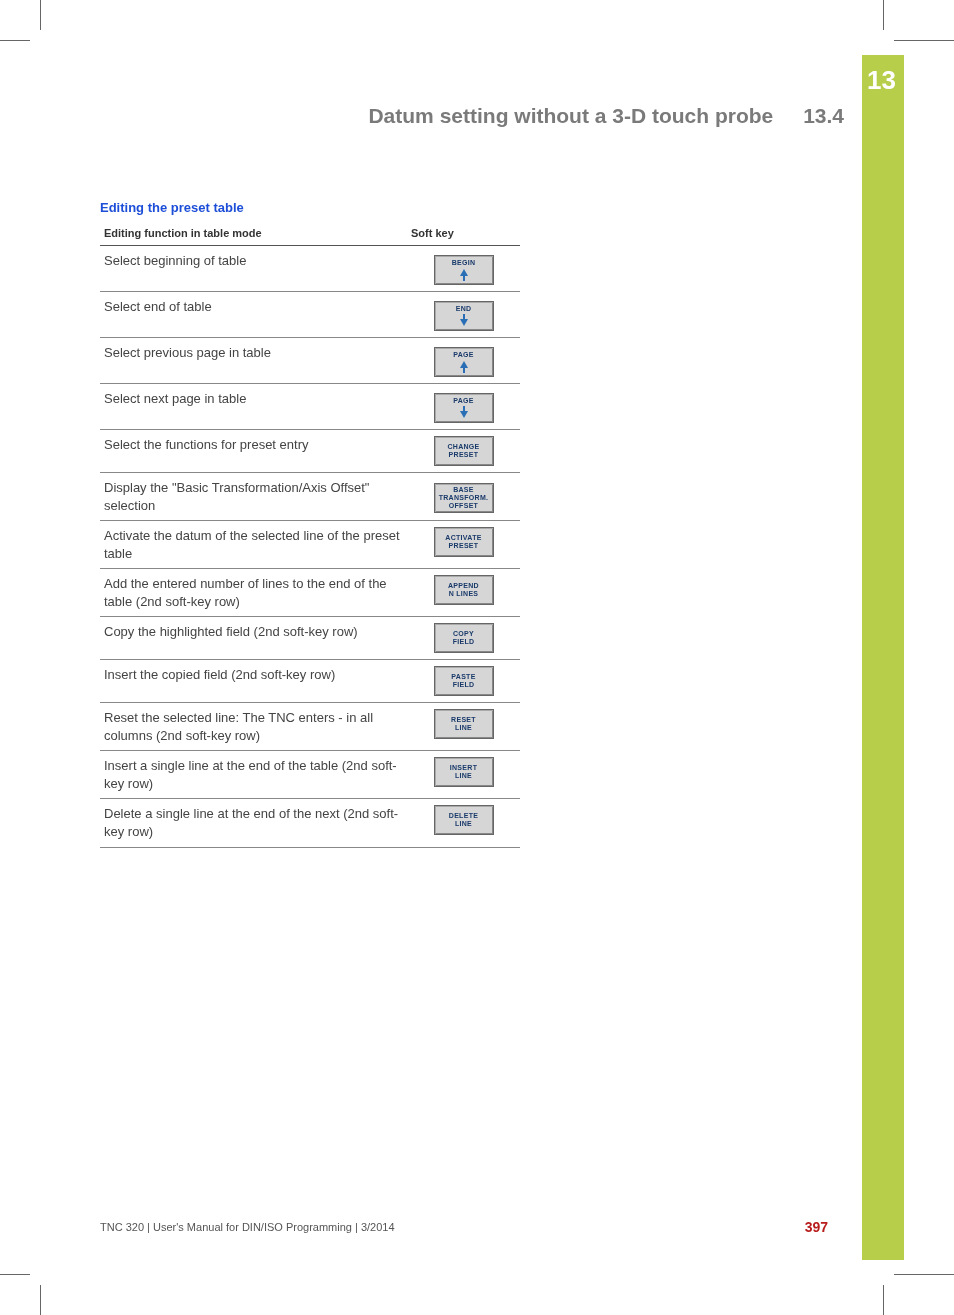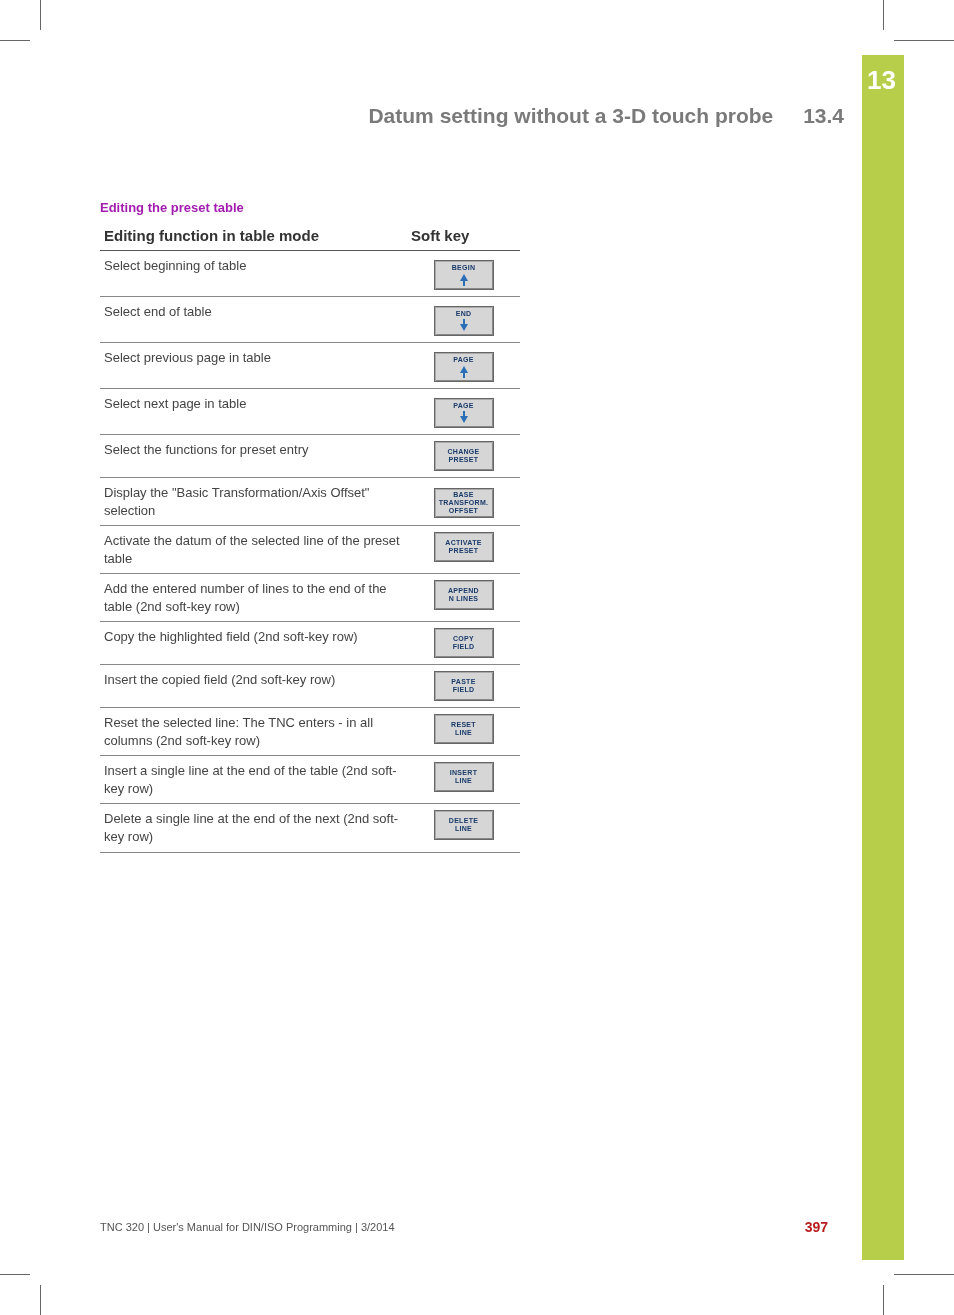--- a/index.html
+++ b/index.html
@@ -55,30 +55,30 @@
   .header .section-num { margin-left: 24px; }
   .content {
     position: absolute;
     top: 200px;
     left: 100px;
     width: 420px;
   }
   .section-title {
     font-size: 13px;
     font-weight: bold;
-    color: #a21caf;
+    color: #1d4ed8;
     margin-bottom: 8px;
   }
   table {
     border-collapse: collapse;
     width: 100%;
   }
   thead th {
     text-align: left;
-    font-size: 15px;
+    font-size: 11px;
     font-weight: bold;
     padding: 4px 4px 6px 4px;
     border-bottom: 1px solid #555;
     vertical-align: bottom;
   }
   thead th.col-key { width: 105px; }
   tbody td {
     font-size: 13px;
     font-weight: normal;
     padding: 6px 4px 6px 4px;

